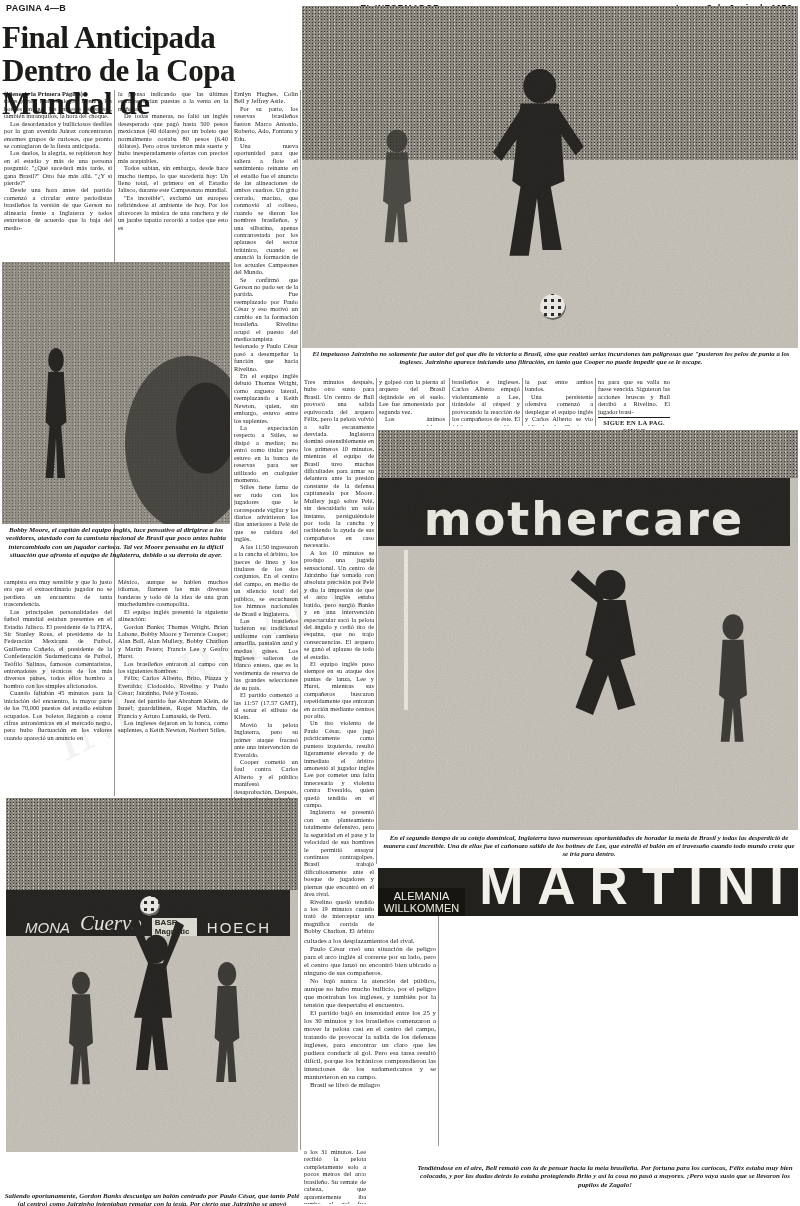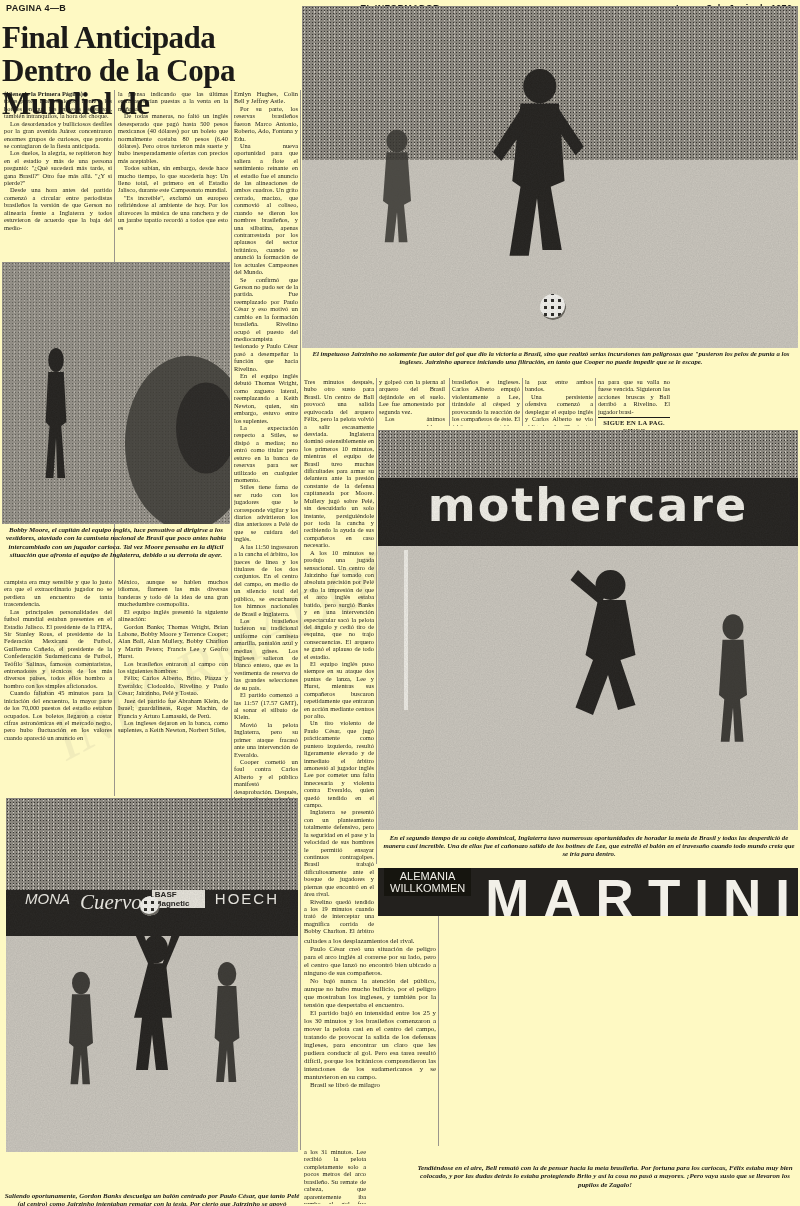--- a/index.html
+++ b/index.html
@@ -1,16 +1,16 @@
 <!DOCTYPE html>
 <html><head>
 <meta charset="utf-8">
 <style>
   html,body{margin:0;padding:0;background:#777;}
-  #page{position:relative;width:800px;height:1206px;margin:0 auto;background:#fef9c3;
+  #page{position:relative;width:800px;height:1206px;margin:0 auto;background:#ffffff;
         font-family:"Liberation Serif","DejaVu Serif",serif;color:#1c1b18;overflow:hidden;}
   
   .hdr{position:absolute;top:3px;font-family:"Liberation Sans","DejaVu Sans",sans-serif;
        font-weight:700;font-size:9px;letter-spacing:.3px;}
   #hdr-page{left:6px;}
   #hdr-mast{left:0;width:100%;text-align:center;}
   #hdr-date{right:5px;font-weight:700;}
   
   #headline{position:absolute;left:2px;top:22px;width:302px;font-weight:700;font-size:31px;
             line-height:1.06;letter-spacing:-.5px;}
@@ -43,42 +43,42 @@
   #cap-banks{left:4px;top:1156px;width:296px;height:48px;margin-top:36px;}
   #cap-bell{left:412px;top:1164px;width:386px;height:42px;}
   
   .photo{position:absolute;background:#ccc8bf;overflow:hidden;}
   .ph-crowd{position:absolute;left:0;right:0;background-color:#8f8b82;
     background-image:radial-gradient(#34322e .7px,transparent .9px),
                      radial-gradient(#dcd8cf .6px,transparent .8px);
     background-size:3px 3px,5px 4px;}
   .ph-field{position:absolute;left:0;right:0;background:#ccc8bf;
     background-image:radial-gradient(#b2aea4 .5px,transparent .7px);background-size:4px 4px;}
-  .ph-band{position:absolute;left:0;right:0;background:#23211e;color:#f1efe8;
-    display:flex;align-items:flex-start;font-family:"Liberation Sans","DejaVu Sans",sans-serif;}
+  .ph-band{position:absolute;left:0;right:8px;background:#23211e;color:#f1efe8;
+    display:flex;align-items:flex-end;font-family:"Liberation Sans","DejaVu Sans",sans-serif;}
   .fig{position:absolute;}
   .fig svg{width:100%;height:100%;}
   .ball{position:absolute;border-radius:50%;background:#f5f4ef;
     box-shadow:inset -1px -2px 0 #6d6a62;
     background-image:radial-gradient(#2a2926 1.5px,transparent 1.8px);
     background-size:7px 7px;background-position:2px 3px;}
   .grain{position:absolute;inset:0;filter:url(#newsgrain);opacity:.35;pointer-events:none;}
   #photo-tr{left:302px;top:6px;width:496px;height:342px;}
   #photo-moore{left:2px;top:262px;width:228px;height:262px;background:#a19d94;}
   #photo-bl{left:6px;top:798px;width:292px;height:354px;}
   #photo-mc{left:378px;top:430px;width:420px;height:400px;}
   #band-martini{left:378px;top:868px;width:420px;height:48px;}
   #photo-mt{left:440px;top:916px;width:358px;height:246px;}
   .sign-light{display:inline-block;background:#e9e6dd;color:#23211e;font-weight:700;padding:0 3px;}
   #mc-text{font-size:46px;font-weight:700;letter-spacing:2px;color:#f4f2ea;width:100%;
            text-align:center;font-family:"DejaVu Sans",sans-serif;}
   #martini-text{font-size:53px;font-weight:700;letter-spacing:14px;color:#f2f0e8;
            font-family:Liberation Sans, sans-serif;}
   #alemania-sign{font-size:11px;line-height:1.1;text-align:center;background:#16150f;
-           padding:2px 6px;margin-right:14px;margin-left:6px;}
+           padding:2px 6px;margin-right:14px;}
   .grass{position:absolute;left:0;right:0;background:#b8b4aa;
     background-image:repeating-linear-gradient(90deg,#b4b0a6 0 34px,#c2beb4 34px 68px);}
   .net{position:absolute;background-image:
     repeating-linear-gradient(0deg,rgba(244,242,234,.85) 0 1px,transparent 1px 6px),
     repeating-linear-gradient(90deg,rgba(244,242,234,.85) 0 1px,transparent 1px 6px);}
   .goalpost{position:absolute;background:#f1efe8;}
   .num10{position:absolute;font-family:"Liberation Sans",sans-serif;font-weight:700;
          color:#23211e;background:#e9e6dd;text-align:center;}
   #watermark{position:absolute;left:20px;top:560px;width:360px;font-size:60px;font-style:italic;
          color:#8a867c;opacity:.10;transform:rotate(-28deg);pointer-events:none;

